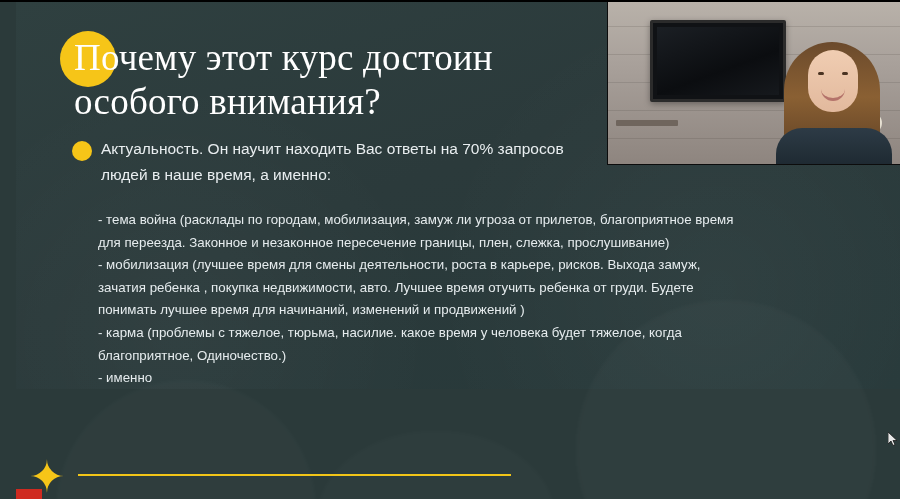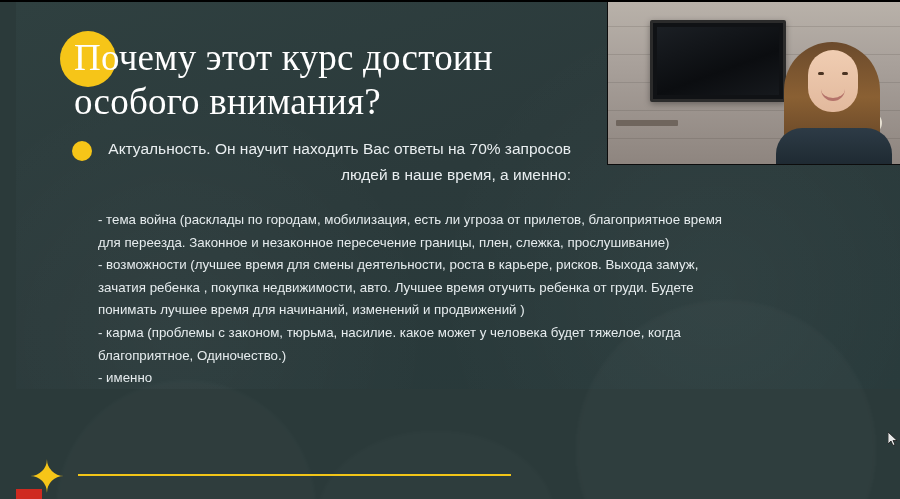--- a/index.html
+++ b/index.html
@@ -77,21 +77,20 @@
     background: #f6c518;
   }
   .bullet-text {
     position: absolute;
     left: 85px;
     top: 136px;
     width: 470px;
     font-size: 15.5px;
     line-height: 26px;
     color: #e9eef0;
-    text-align: right;
   }
 
   
   .body-block {
     position: absolute;
     left: 82px;
     top: 209px;
     width: 640px;
     font-size: 13.3px;
     line-height: 22.6px;
@@ -267,23 +266,23 @@
     <div class="softblob blob2"></div>
     <div class="softblob blob3"></div>
 
     <div class="title-dot"></div>
     <div class="title">Почему этот курс достоин особого внимания?</div>
 
     <div class="bullet-dot"></div>
     <div class="bullet-text">Актуальность. Он научит находить Вас ответы на 70% запросов людей в наше время, а именно:</div>
 
     <div class="body-block">
-      <p>- тема война (расклады по городам, мобилизация, есть ли угроза от прилетов, благоприятное время для переезда. Законное и незаконное пересечение границы, плен, слежка, прослушивание)</p>
-      <p>- возможности (лучшее время для смены деятельности, роста в карьере, рисков. Выхода замуж, зачатия ребенка , покупка недвижимости, авто. Лучшее время отучить ребенка от груди. Будете понимать лучшее время для начинаний, изменений и продвижений )</p>
-      <p>- карма (проблемы с законом, тюрьма, насилие. какое может у человека будет тяжелое, когда благоприятное, Одиночество.)</p>
+      <p>- тема война (расклады по городам, мобилизация, замуж ли угроза от прилетов, благоприятное время для переезда. Законное и незаконное пересечение границы, плен, слежка, прослушивание)</p>
+      <p>- мобилизация (лучшее время для смены деятельности, роста в карьере, рисков. Выхода замуж, зачатия ребенка , покупка недвижимости, авто. Лучшее время отучить ребенка от груди. Будете понимать лучшее время для начинаний, изменений и продвижений )</p>
+      <p>- карма (проблемы с тяжелое, тюрьма, насилие. какое время у человека будет тяжелое, когда благоприятное, Одиночество.)</p>
       <p>- именно</p>
     </div>
 
     <div class="bottom-line"></div>
     <div class="star">✦</div>
     <div class="corner-red"></div>
   </div>
 
   <div id="video-tile">
     <div class="vt-wall"></div>

